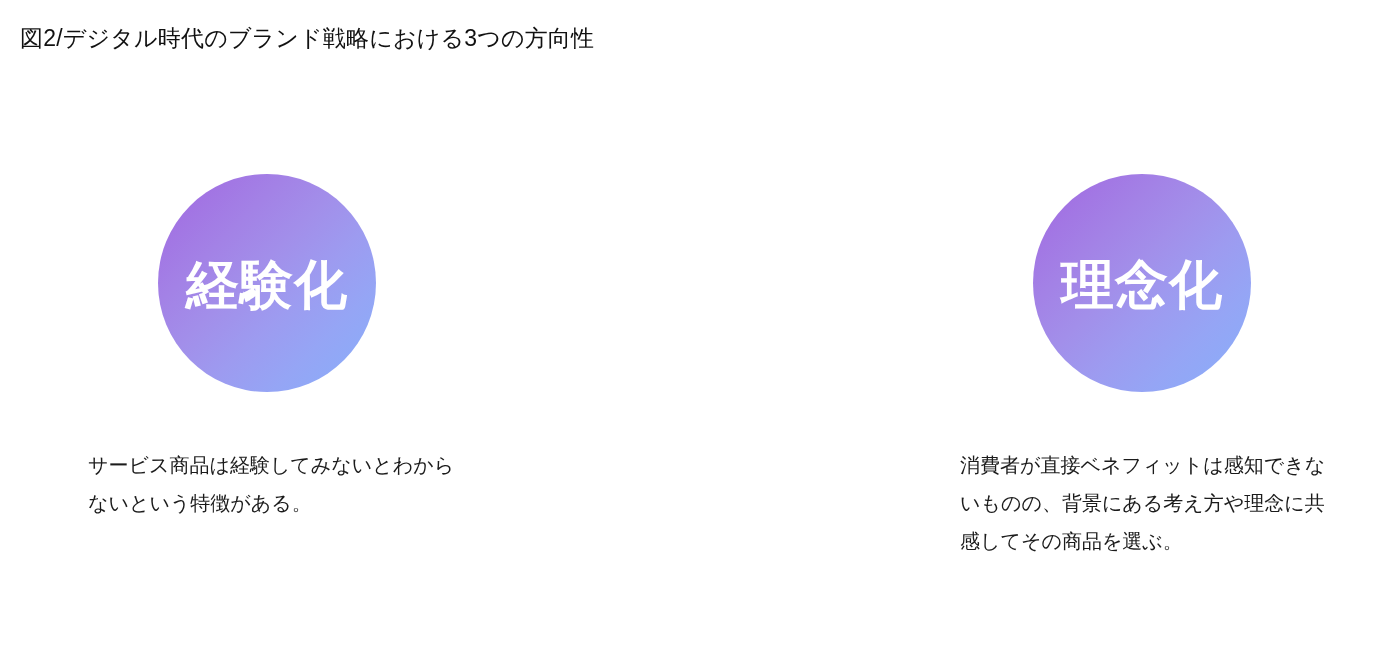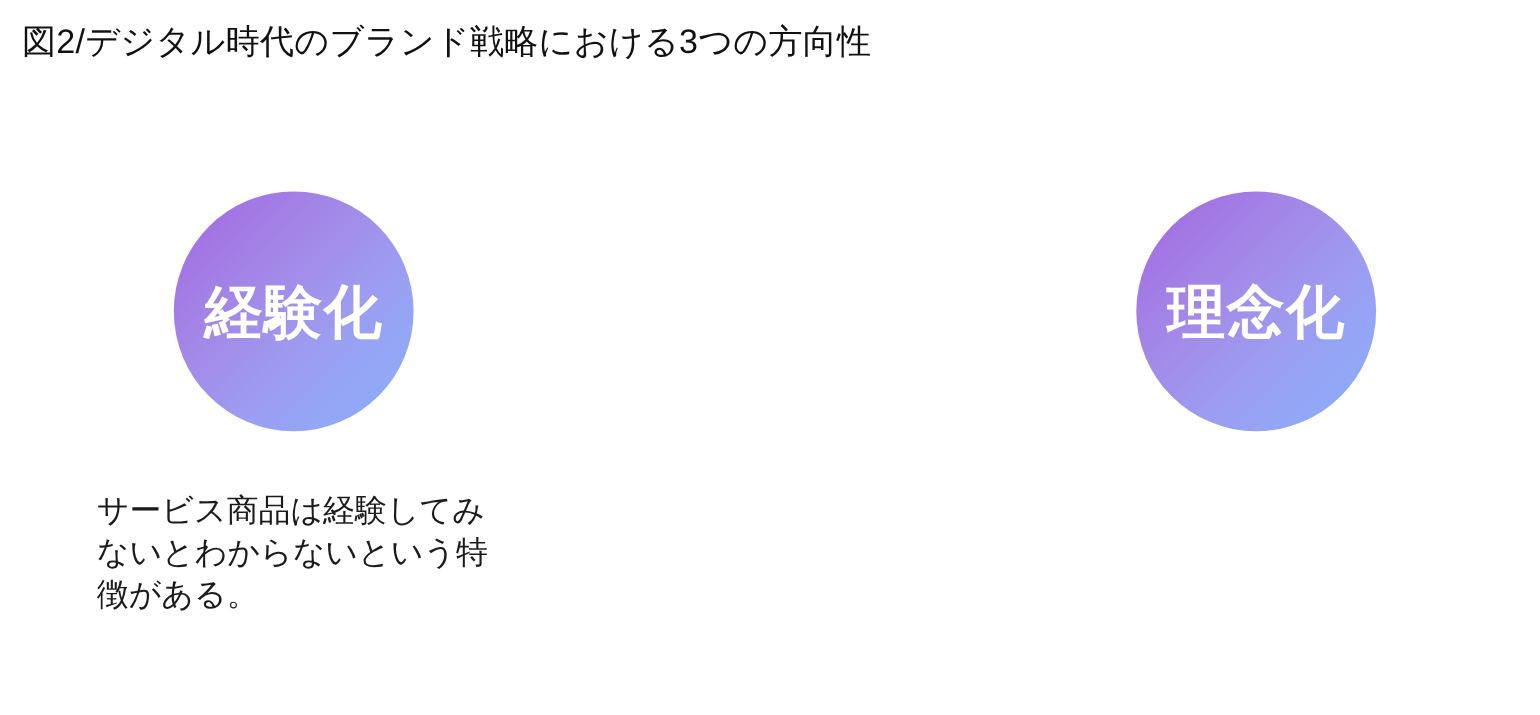--- a/index.html
+++ b/index.html
@@ -19,21 +19,21 @@
     position: absolute;
     inset: 0;
     background: #ffffff;
   }
 
   
   .figure-title {
     position: absolute;
     left: 20px;
     top: 19px;
-    font-size: 31px;
+    font-size: 23px;
     line-height: 38px;
     color: #111111;
     font-weight: 400;
     letter-spacing: 0.2px;
     white-space: nowrap;
   }
 
   
   .columns {
     position: absolute;
@@ -89,21 +89,21 @@
     position: relative;
     top: 1px;
     user-select: none;
   }
 
   
   .caption {
     position: absolute;
     top: 272px;
     width: 380px;
-    font-size: 29px;
+    font-size: 20px;
     line-height: 38px;
     color: #1b1b1b;
     font-weight: 400;
     text-align: left;
   }
   .column.col-0 .caption { left: 36px; width: 372px; }
   .column.col-1 .caption { left: 31px; width: 374px; }
   .column.col-2 .caption { left: 33px; width: 378px; }
 </style>
 </head>
@@ -124,16 +124,17 @@
       <div class="caption">サービス商品は経験してみないとわからないという特徴がある。</div>
     </div>
 
 
     <div class="column col-2">
       <div class="circle-wrap">
         <div class="circle">
           <span class="circle-label">理念化</span>
         </div>
       </div>
+      <div class="caption">消費者が直接ベネフィットは感知できないものの、背景にある考え方や理念に共感してその商品を選ぶ。</div>
     </div>
 
   </div>
 </div>
 
 </body></html>

